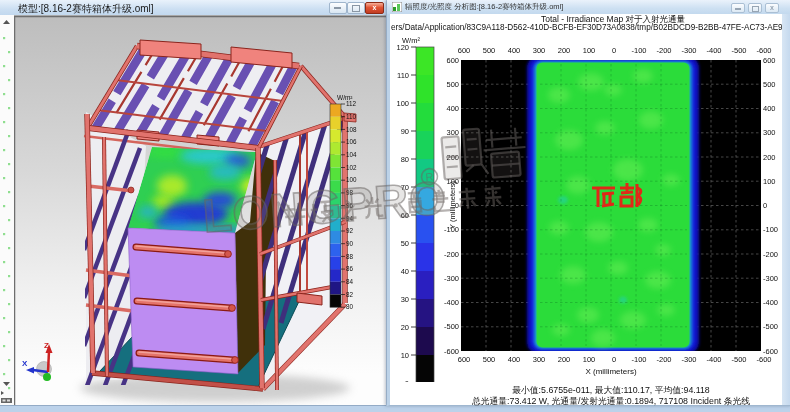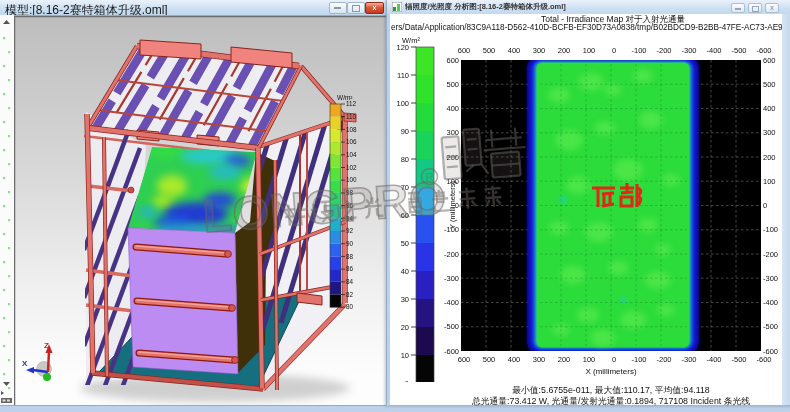--- a/index.html
+++ b/index.html
@@ -2,21 +2,21 @@
 <html><head><meta charset="utf-8"><style>
 html,body{margin:0;padding:0;background:#BCD2EA;}
 body{width:790px;height:412px;overflow:hidden;font-family:"Liberation Sans",sans-serif;}
 #root{position:relative;width:790px;height:412px;}
 .abs{position:absolute;}
 .nb{white-space:nowrap;}
 </style></head><body>
 <div id="root">
 <div class="abs" style="left:0;top:0;width:386px;height:405px;background:#F6F6F6;border-bottom:1px solid #93ABC6;">
       <div class="abs" style="left:0;top:0;width:386px;height:15px;background:linear-gradient(#E9F2FB,#CCDFF2 60%,#C2D8EE);">
-        <div class="abs nb" style="left:5px;top:2px;font-size:12px;color:#1a1a1a;">模型:[8.16-2赛特箱体升级.oml]</div>
+        <div class="abs nb" style="left:18px;top:2px;font-size:10px;color:#1a1a1a;">模型:[8.16-2赛特箱体升级.oml]</div>
         <div class="abs" style="left:329px;top:2px;width:16px;height:10px;border-radius:2px;background:linear-gradient(#FDFEFF,#D8E6F2);border:1px solid #9FB5CC;">
           <div class="abs" style="left:4px;top:4px;width:7px;height:2px;background:#8A97A5;"></div>
         </div>
         <div class="abs" style="left:347px;top:2px;width:16px;height:10px;border-radius:2px;background:linear-gradient(#FDFEFF,#D8E6F2);border:1px solid #9FB5CC;">
           <div class="abs" style="left:4px;top:2px;width:6px;height:5px;border:1px solid #8A97A5;"></div>
         </div>
         <div class="abs" style="left:365px;top:2px;width:17px;height:10px;border-radius:2px;background:linear-gradient(#F6B09A,#E25535 45%,#C03C22);border:1px solid #8E2B16;color:#fff;font-size:7px;font-weight:bold;text-align:center;line-height:9px;">x</div>
       </div>
       <svg class="abs" style="left:0;top:15px;" width="14" height="390" viewBox="0 0 14 390">
         <rect x="0" y="0" width="14" height="390" fill="#FBFBFB"></rect>
@@ -247,21 +247,21 @@
         <text x="346" y="309.4" font-size="6.3" fill="#111">80</text>
       </svg>
     </div>
     <div class="abs" style="left:387px;top:0;width:403px;height:405px;background:#fff;border-left:3px solid #BCD2E8;border-bottom:1px solid #9FB7D0;box-shadow:-2px 0 3px rgba(60,80,110,0.35);">
       <div class="abs" style="left:-3px;top:0;width:406px;height:14px;background:linear-gradient(#EAF2FB,#CDE0F2 60%,#C3D9EE);">
         <svg class="abs" style="left:5px;top:2px" width="10" height="10">
           <rect x="0" y="0" width="10" height="10" fill="#fff" stroke="#888" stroke-width="1"></rect>
           <rect x="1" y="5" width="3" height="4" fill="#2a9a2a"></rect>
           <rect x="5" y="2" width="3" height="7" fill="#58c858"></rect>
         </svg>
-        <div class="abs nb" style="left:18px;top:2px;font-size:7.5px;color:#333;font-weight:bold;">辐照度/光照度 分析图:[8.16-2赛特箱体升级.oml]</div>
+        <div class="abs nb" style="left:18px;top:2px;font-size:7.5px;color:#333;">辐照度/光照度 分析图:[8.16-2赛特箱体升级.oml]</div>
         <div class="abs" style="left:344px;top:3px;width:12px;height:8px;border-radius:2px;background:linear-gradient(#FBFDFF,#DCE9F4);border:1px solid #AABFD4;">
           <div class="abs" style="left:3px;top:4px;width:6px;height:2px;background:#97A5B4;"></div>
         </div>
         <div class="abs" style="left:361px;top:3px;width:12px;height:8px;border-radius:2px;background:linear-gradient(#FBFDFF,#DCE9F4);border:1px solid #AABFD4;">
           <div class="abs" style="left:3px;top:2px;width:5px;height:4px;border:1px solid #97A5B4;"></div>
         </div>
         <div class="abs" style="left:378px;top:3px;width:12px;height:8px;border-radius:2px;background:linear-gradient(#FBFDFF,#DCE9F4);border:1px solid #AABFD4;">
           <div class="abs" style="left:0;top:0;width:100%;text-align:center;line-height:8px;font-size:7px;color:#97A5B4;font-weight:bold;">x</div>
         </div>
       </div>

